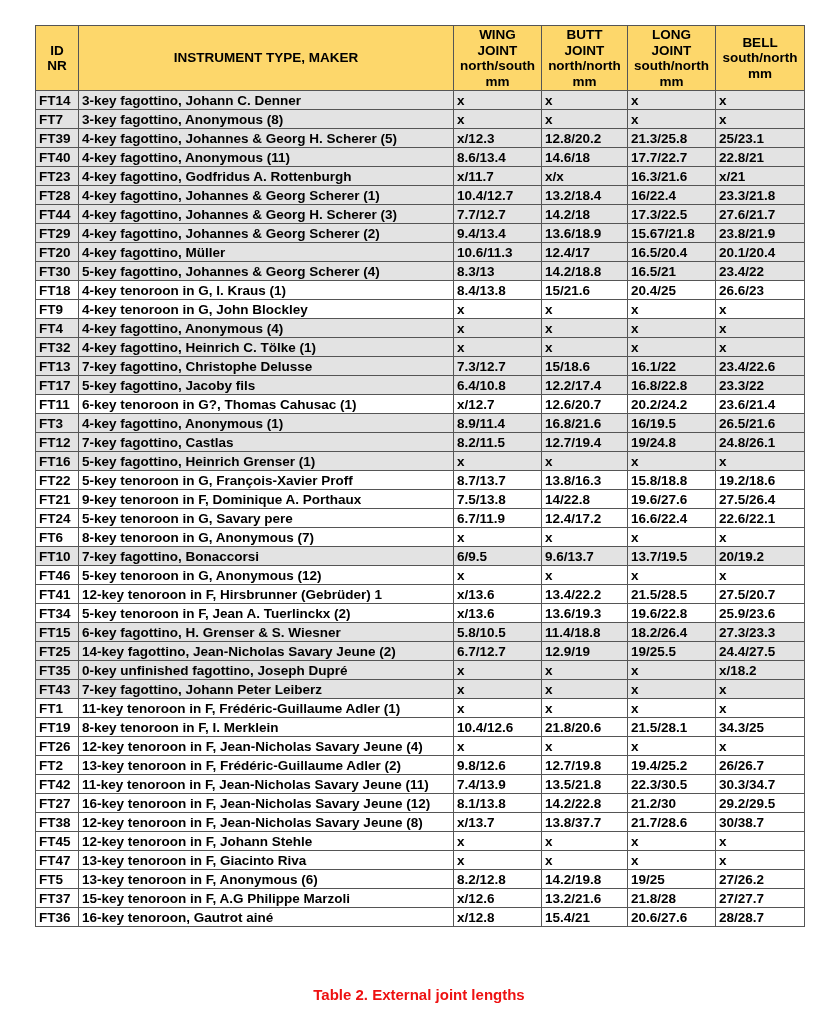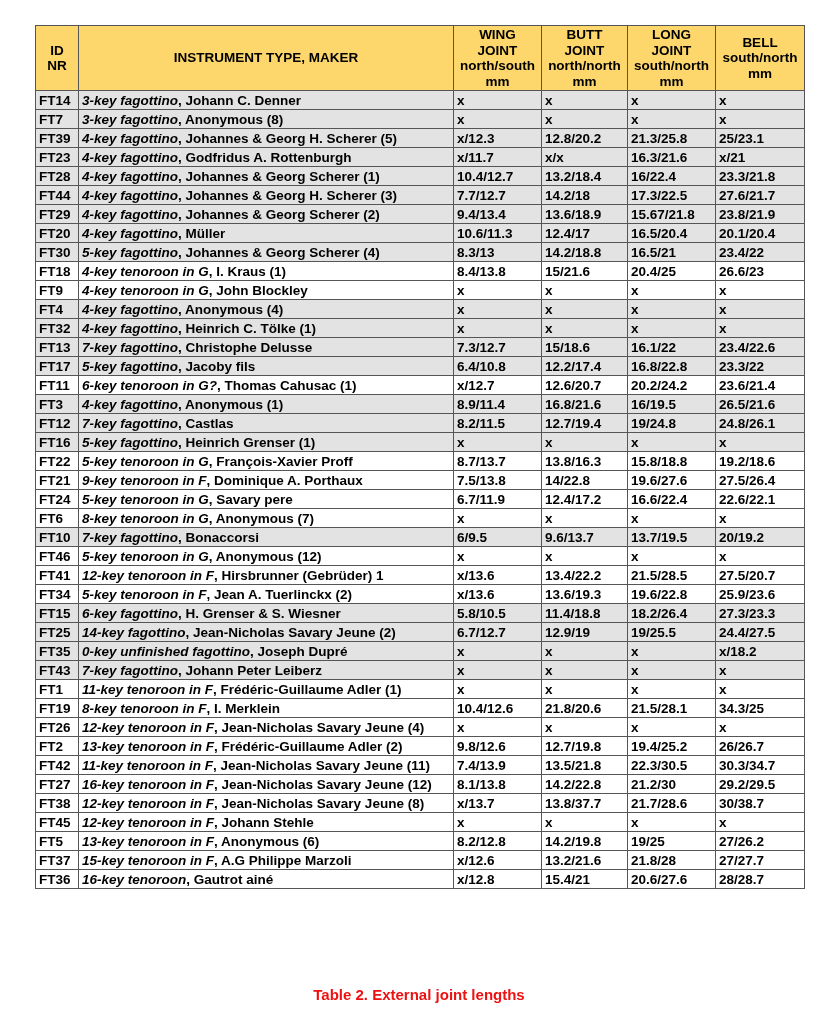--- a/index.html
+++ b/index.html
@@ -13,21 +13,21 @@
   table.joints col.c-butt { width: 86px; }
   table.joints col.c-long { width: 88px; }
   table.joints col.c-bell { width: 89px; }
   table.joints th, table.joints td { border: 1px solid #555; padding: 0 3px; }
   table.joints th { background: #fdd76b; font-weight: bold; font-size: 13.5px;
                     line-height: 15.5px; height: 64px; text-align: center; vertical-align: middle; }
   table.joints td { font-size: 13.5px; font-weight: bold; height: 18px; line-height: 17px;
                     white-space: nowrap; overflow: hidden; vertical-align: middle; }
   table.joints tr.shade-fagottino td { background: #e3e3e3; }
   table.joints tr.shade-tenoroon td { background: #ffffff; }
-  td .type { font-style: italic; }
+  td .type { }
   .caption { position: absolute; top: 986px; left: 0; width: 838px; text-align: center;
              color: #ee1111; font-weight: bold; font-size: 15px; }
 </style>
 </head>
 <body>
 
 <table class="joints">
   <colgroup>
     <col class="c-id">
       <col class="c-name">
@@ -87,20 +87,28 @@
       </tr>
       <tr class="shade-fagottino">
         <td>FT39</td>
         <td><span class="type">4-key fagottino</span><span>, </span><span>Johannes &amp; Georg H. Scherer (5)</span></td>
         <td>x/12.3</td>
         <td>12.8/20.2</td>
         <td>21.3/25.8</td>
         <td>25/23.1</td>
       </tr>
       <tr class="shade-fagottino">
+        <td>FT40</td>
+        <td><span class="type">4-key fagottino</span><span>, </span><span>Anonymous (11)</span></td>
+        <td>8.6/13.4</td>
+        <td>14.6/18</td>
+        <td>17.7/22.7</td>
+        <td>22.8/21</td>
+      </tr>
+      <tr class="shade-fagottino">
         <td>FT23</td>
         <td><span class="type">4-key fagottino</span><span>, </span><span>Godfridus A. Rottenburgh</span></td>
         <td>x/11.7</td>
         <td>x/x</td>
         <td>16.3/21.6</td>
         <td>x/21</td>
       </tr>
       <tr class="shade-fagottino">
         <td>FT28</td>
         <td><span class="type">4-key fagottino</span><span>, </span><span>Johannes &amp; Georg Scherer (1)</span></td>
@@ -375,20 +383,28 @@
       </tr>
       <tr class="shade-tenoroon">
         <td>FT45</td>
         <td><span class="type">12-key tenoroon in F</span><span>, </span><span>Johann Stehle</span></td>
         <td>x</td>
         <td>x</td>
         <td>x</td>
         <td>x</td>
       </tr>
       <tr class="shade-tenoroon">
+        <td>FT47</td>
+        <td><span class="type">13-key tenoroon in F</span><span>, </span><span>Giacinto Riva</span></td>
+        <td>x</td>
+        <td>x</td>
+        <td>x</td>
+        <td>x</td>
+      </tr>
+      <tr class="shade-tenoroon">
         <td>FT5</td>
         <td><span class="type">13-key tenoroon in F</span><span>, </span><span>Anonymous (6)</span></td>
         <td>8.2/12.8</td>
         <td>14.2/19.8</td>
         <td>19/25</td>
         <td>27/26.2</td>
       </tr>
       <tr class="shade-tenoroon">
         <td>FT37</td>
         <td><span class="type">15-key tenoroon in F</span><span>, </span><span>A.G Philippe Marzoli</span></td>

